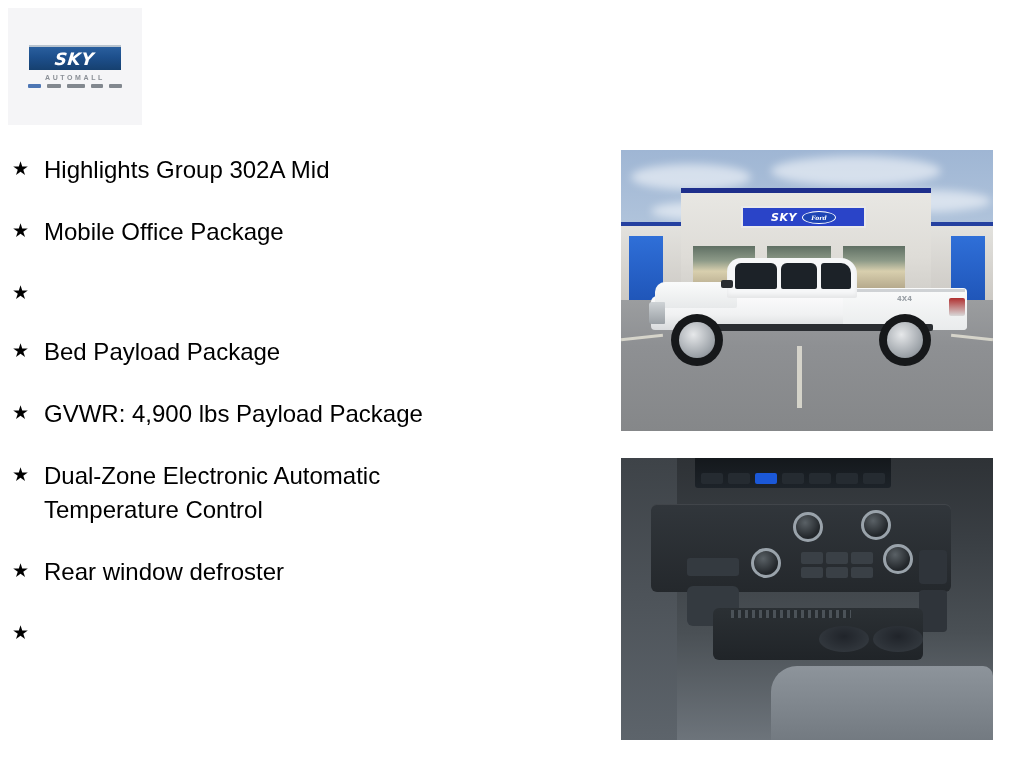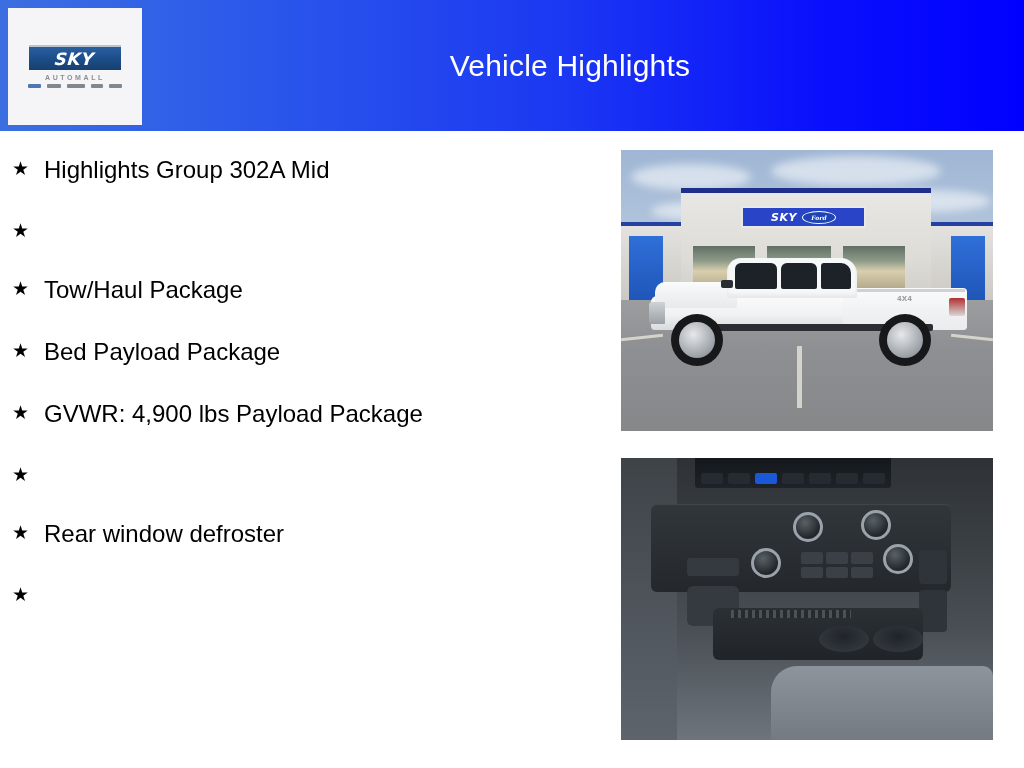--- a/index.html
+++ b/index.html
@@ -187,23 +187,20 @@
   .seat { position:absolute; left:150px; top:208px; width:222px; height:74px;
     background:linear-gradient(to bottom,#8d949b,#737a81); border-radius:26px 10px 0 0; }
   .door-panel { position:absolute; left:0; top:0; width:56px; height:282px;
     background:linear-gradient(to bottom,#3e4348,#5d646b); }
 </style>
 </head>
 <body>
 
 <div class="page">
 
-  <div class="header">
-    <div class="header-title">Vehicle Highlights</div>
-  </div>
 
   <div class="logo-card">
     <div class="logo-inner">
       <div class="sky-badge">
         <span class="sky-word">SKY</span>
       </div>
       <div class="automall">AUTOMALL</div>
       <div class="brand-strip">
         <span class="brand-oval"></span>
         <span class="b2"></span>
@@ -214,35 +211,37 @@
     </div>
   </div>
 
   <div class="bullets">
     <div class="bullet-row">
       <div class="bullet-star">★</div>
       <div class="bullet-text">Highlights Group 302A Mid</div>
     </div>
     <div class="bullet-row">
       <div class="bullet-star">★</div>
-    </div>
-    <div class="bullet-row">
-      <div class="bullet-star">★</div>
-      <div class="bullet-text">Tow/Haul Package</div>
+      <div class="bullet-text">Mobile Office Package</div>
+    </div>
+    <div class="bullet-row">
+      <div class="bullet-star">★</div>
     </div>
     <div class="bullet-row">
       <div class="bullet-star">★</div>
       <div class="bullet-text">Bed Payload Package</div>
     </div>
     <div class="bullet-row">
       <div class="bullet-star">★</div>
       <div class="bullet-text">GVWR: 4,900 lbs Payload Package</div>
     </div>
     <div class="bullet-row">
       <div class="bullet-star">★</div>
+      <div class="bullet-text">Dual-Zone Electronic Automatic
+Temperature Control</div>
     </div>
     <div class="bullet-row">
       <div class="bullet-star">★</div>
       <div class="bullet-text">Rear window defroster</div>
     </div>
     <div class="bullet-row">
       <div class="bullet-star">★</div>
     </div>
   </div>
 

